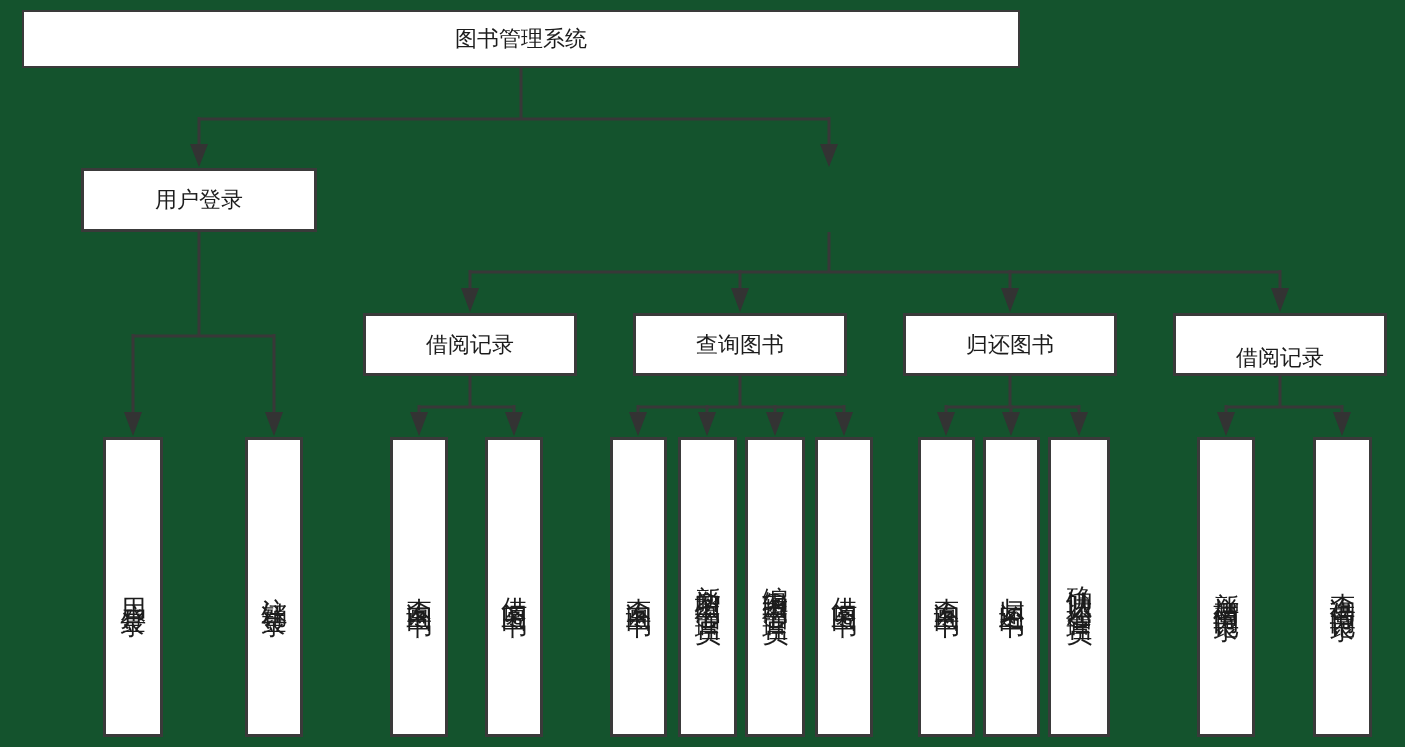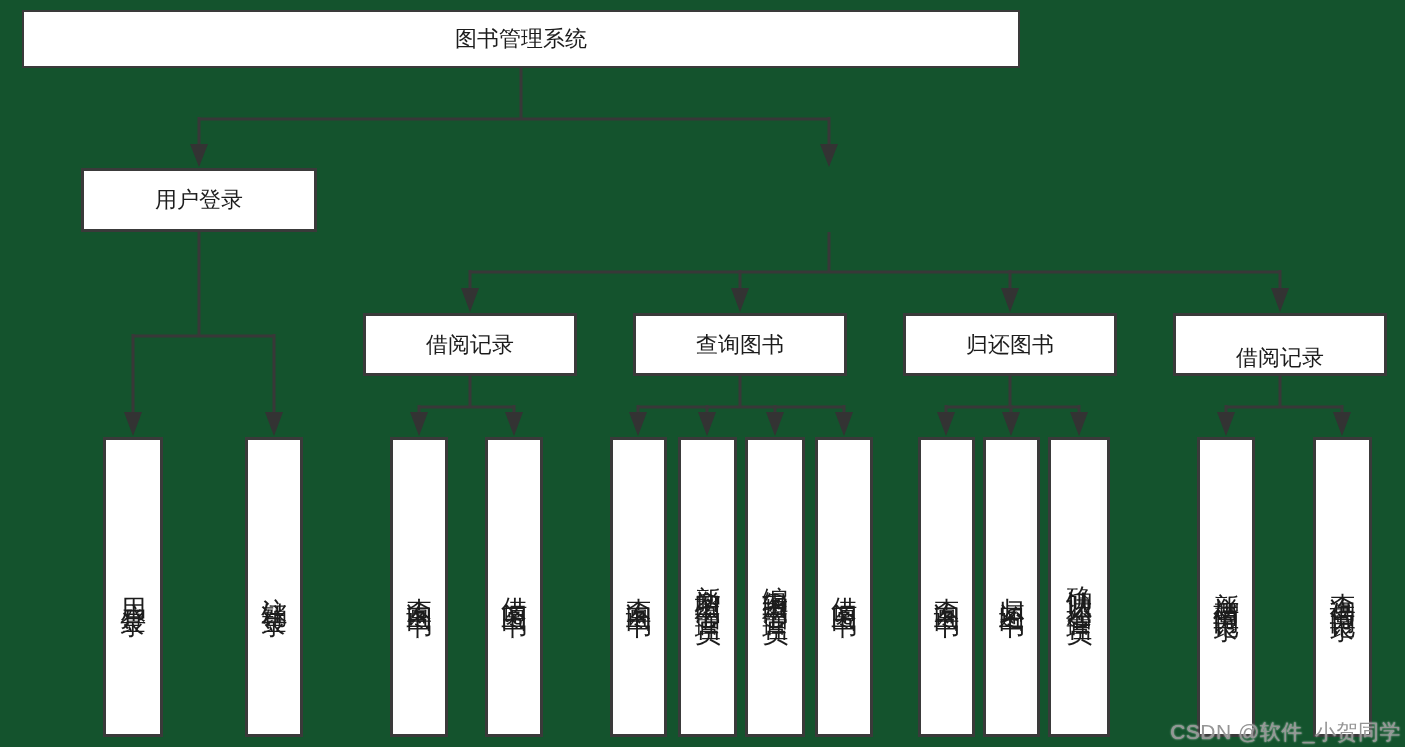--- a/index.html
+++ b/index.html
@@ -134,15 +134,14 @@
     <span class="vtext">确认归还（管理员）</span>
   </div>
 
   <div class="box leaf" style="left:1197px;width:58px;">
     <span class="vtext">新增借阅记录</span>
   </div>
   <div class="box leaf" style="left:1313px;width:59px;">
     <span class="vtext">查询借阅记录</span>
   </div>
 
-  <div class="watermark">CSDN @软件_小贺同学</div>
 
 </div>
 
 </body></html>

